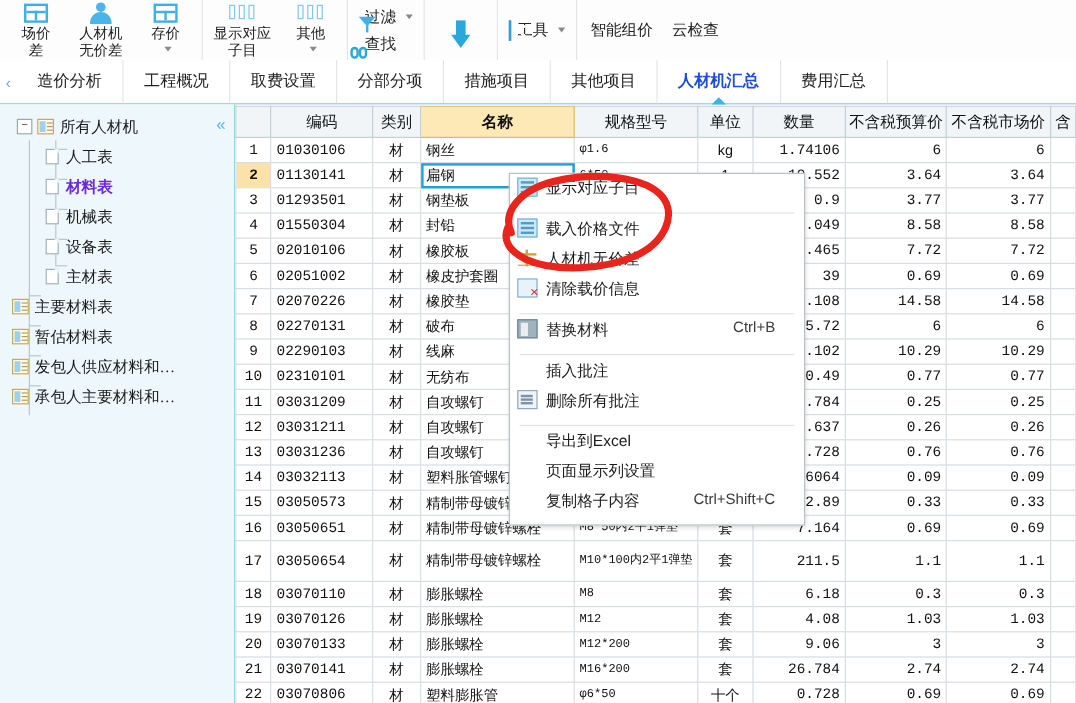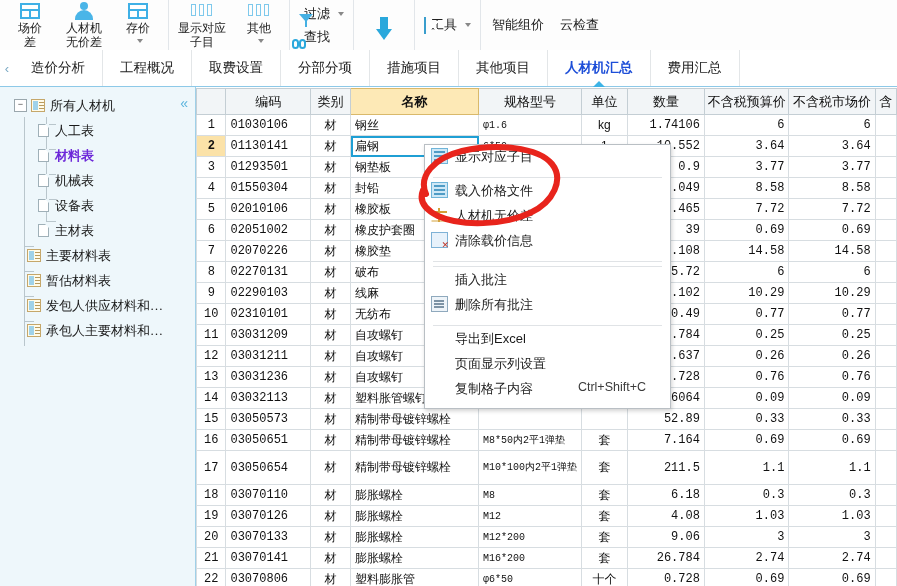--- a/index.html
+++ b/index.html
@@ -80,21 +80,21 @@
   .tnode .bookicon{width:14px;height:13px;border:1px solid #c5a76a;background:#fffbe9;margin-right:5px;
          flex:none;position:relative;box-sizing:border-box;}
   .tnode .bookicon:before{content:"";position:absolute;left:1px;top:1px;width:5px;height:9px;background:#9fd2ea;}
   .tnode .bookicon:after{content:"";position:absolute;left:7px;top:2px;width:5px;height:1px;
          background:#b89a5e;box-shadow:0 3px 0 #b89a5e,0 6px 0 #b89a5e;}
   .tnode .pageicon{width:11px;height:13px;border:1px solid #9fb0b8;background:#fff;margin-right:6px;flex:none;
          position:relative;box-sizing:border-box;}
   .tnode .pageicon:after{content:"";position:absolute;right:-1px;top:-1px;width:0;height:0;
          border-left:4px solid transparent;border-top:4px solid #eef7fb;}
   .tnode.sel .tlabel{color:#6d28d9;font-weight:bold;}
-  .lvl0{padding-left:14px;} .lvl1{padding-left:38px;} .lvl0b{padding-left:27px;font-family:Liberation Serif, serif;}
+  .lvl0{padding-left:14px;} .lvl1{padding-left:38px;} .lvl0b{padding-left:10px;font-family:Liberation Serif, serif;}
   .tline{position:absolute;background:#b9c6cc;}
   .collapse{position:absolute;right:7px;top:8px;color:#5bb4dd;font-size:14px;cursor:pointer;}
 
   
   .grid{position:absolute;left:196px;top:88px;width:701px;height:575px;overflow:hidden;background:#fff;}
   table.g{border-collapse:collapse;table-layout:fixed;font-size:12px;}
   table.g th{background:#f2f5f7;border:1px solid #c4ced4;font-weight:normal;font-size:13px;
              height:25px;color:#111;padding:0;text-align:center;}
   table.g th.hl{background:#fde9b6;border-color:#d9b96b;font-weight:bold;}
   table.g td{border:1px solid #d7dde1;padding:0 4px;height:20px;color:#111;
@@ -618,20 +618,25 @@
         <span class="mic ic-scale"></span>
         <span class="mtxt">人材机无价差</span>
         <span class="mkey"></span>
       </div>
       <div class="mi">
         <span class="mic ic-clear"></span>
         <span class="mtxt">清除载价信息</span>
         <span class="mkey"></span>
       </div>
       <div class="msep"></div>
+      <div class="mi">
+        <span class="mic ic-swap"></span>
+        <span class="mtxt">替换材料</span>
+        <span class="mkey">Ctrl+B</span>
+      </div>
       <div class="msep"></div>
       <div class="mi">
         <span class="mic"></span>
         <span class="mtxt">插入批注</span>
         <span class="mkey"></span>
       </div>
       <div class="mi">
         <span class="mic ic-note"></span>
         <span class="mtxt">删除所有批注</span>
         <span class="mkey"></span>

